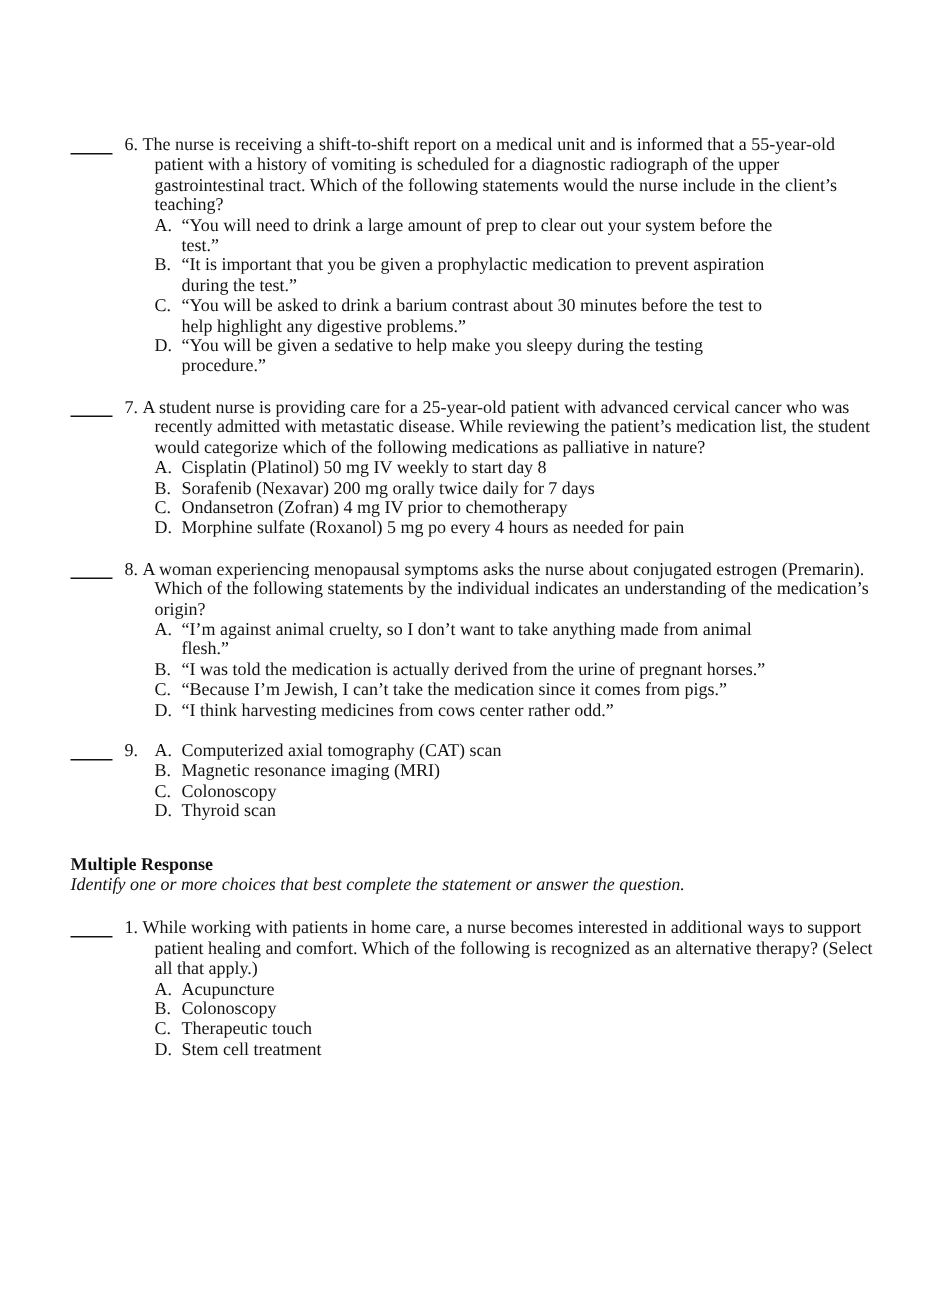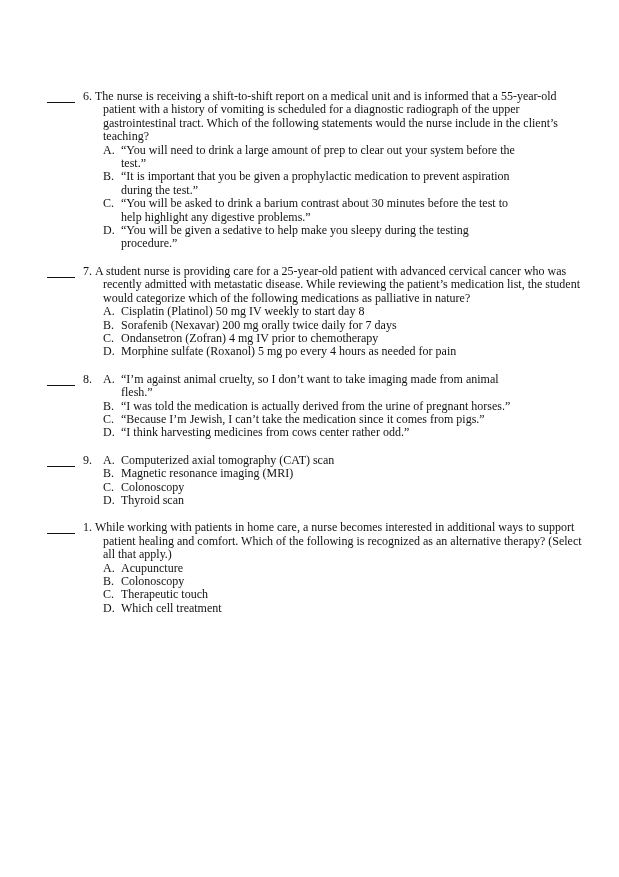--- a/index.html
+++ b/index.html
@@ -148,24 +148,27 @@
 </div>
       </div>
     </div>
   </div>
 
   <div class="question">
     <div class="q-row">
       <span class="q-blank"></span>
       <span class="q-num">8.</span>
       <div class="q-body">
-        <div class="options">
-  <div class="opt">
-    <span class="opt-letter">A.</span>
-    <span class="opt-text">“I’m against animal cruelty, so I don’t want to take imaging made from animal
+        <div class="q-text">A woman experiencing menopausal symptoms asks the nurse about conjugated estrogen (Premarin).
+Which of the following statements by the individual indicates an understanding of the medication’s
+origin?</div>
+        <div class="options">
+  <div class="opt">
+    <span class="opt-letter">A.</span>
+    <span class="opt-text">“I’m against animal cruelty, so I don’t want to take anything made from animal
 flesh.”</span>
   </div>
 
   <div class="opt">
     <span class="opt-letter">B.</span>
     <span class="opt-text">“I was told the medication is actually derived from the urine of pregnant horses.”</span>
   </div>
 
   <div class="opt">
     <span class="opt-letter">C.</span>
@@ -204,20 +207,24 @@
 
   <div class="opt">
     <span class="opt-letter">D.</span>
     <span class="opt-text">Thyroid scan</span>
   </div>
 </div>
       </div>
     </div>
   </div>
 
+  <div class="section-head">
+    <div class="section-title">Multiple Response</div>
+    <div class="section-instruction">Identify one or more choices that best complete the statement or answer the question.</div>
+  </div>
 
   <div class="question">
     <div class="q-row">
       <span class="q-blank"></span>
       <span class="q-num">1.</span>
       <div class="q-body">
         <div class="q-text">While working with patients in home care, a nurse becomes interested in additional ways to support
 patient healing and comfort. Which of the following is recognized as an alternative therapy? (Select
 all that apply.)</div>
         <div class="options">
@@ -231,21 +238,21 @@
     <span class="opt-text">Colonoscopy</span>
   </div>
 
   <div class="opt">
     <span class="opt-letter">C.</span>
     <span class="opt-text">Therapeutic touch</span>
   </div>
 
   <div class="opt">
     <span class="opt-letter">D.</span>
-    <span class="opt-text">Which cell treatment</span>
+    <span class="opt-text">Stem cell treatment</span>
   </div>
 </div>
       </div>
     </div>
   </div>
 </div>
   </main>
 </div>
 
 </body></html>

